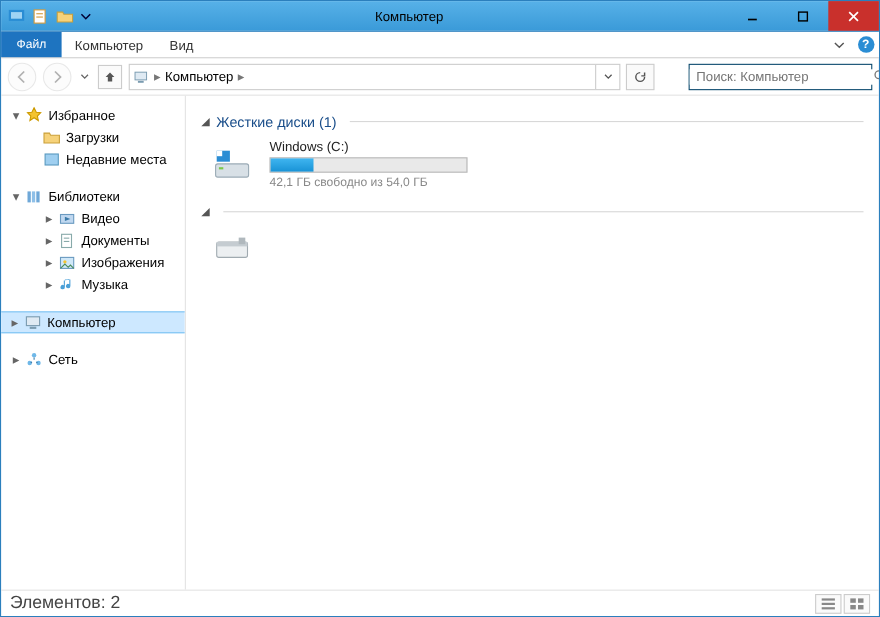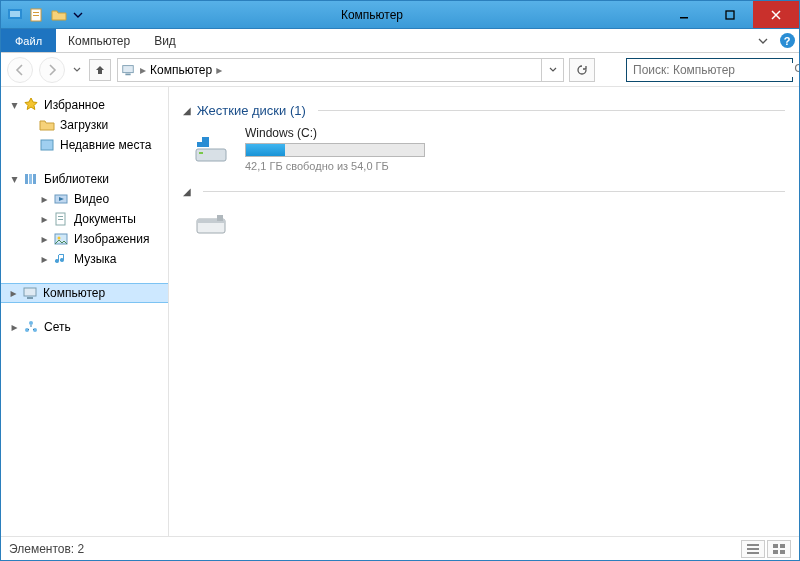--- a/index.html
+++ b/index.html
@@ -195,21 +195,21 @@
     position:absolute; left:0; top:0; bottom:0;
     background: linear-gradient(#3fb5f0,#1993d6);
   }
   .drive-free { font-size: 11px; color: #888; }
   
   .statusbar {
     height: 24px;
     border-top: 1px solid #e3e3e3;
     display:flex; align-items:center;
     padding: 0 8px;
-    font-size: 12px;
+    font-size: 16px;
     color: #444;
   }
   .statusbar .spacer { flex:1; }
   .viewbtn {
     width: 24px; height: 18px; border:1px solid #ccc;
     display:flex; align-items:center; justify-content:center;
     margin-left: 2px; background:#fafafa;
   }
 </style>
 </head>

